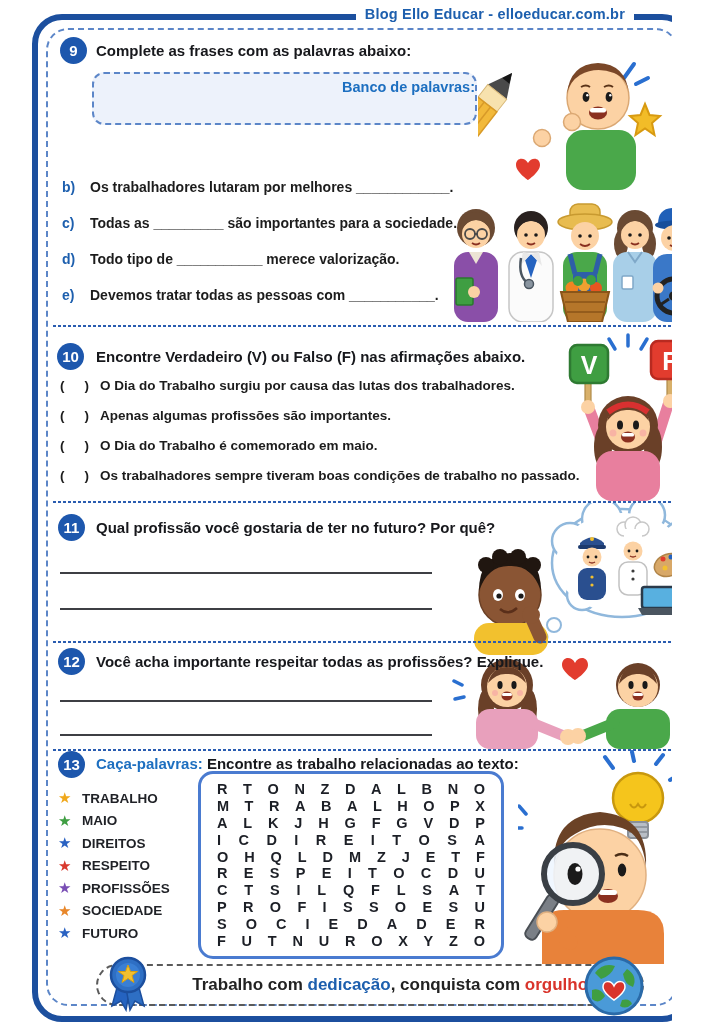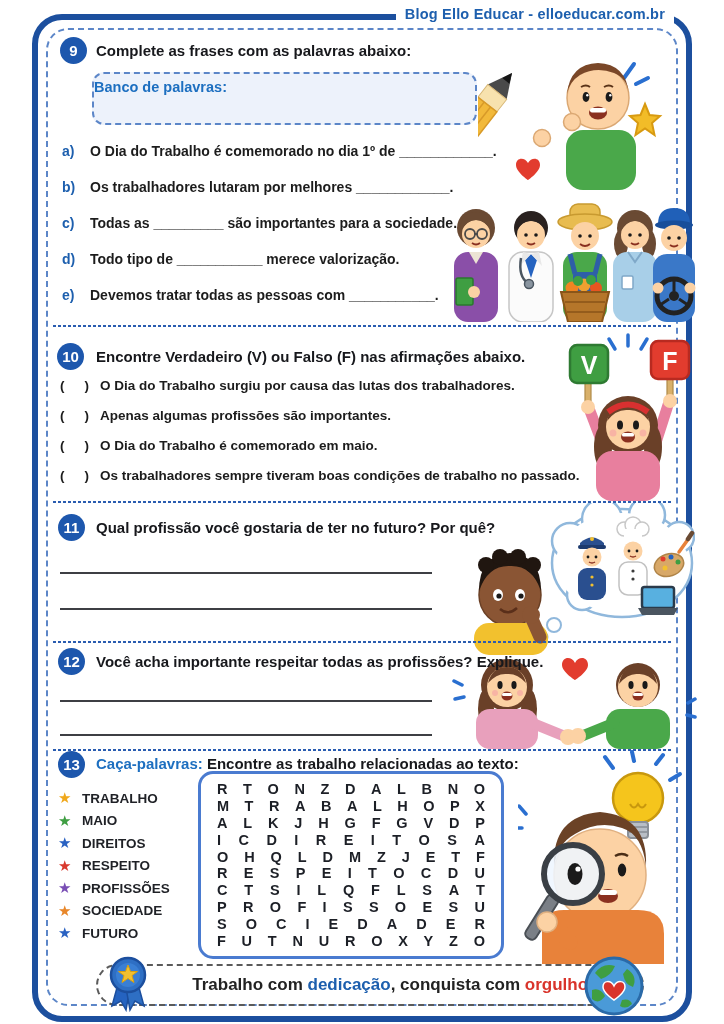--- a/index.html
+++ b/index.html
@@ -1,36 +1,36 @@
 <!DOCTYPE html>
 <html><head>
 <meta charset="utf-8">
 <style>
   html,body{margin:0;padding:0;background:#ffffff;}
   .page{position:relative;width:672px;height:1024px;background:#fff;overflow:hidden;
-        font-family:"Liberation Sans","DejaVu Sans",sans-serif;color:#1c1c1c;padding-left:40px;}
+        font-family:"Liberation Sans","DejaVu Sans",sans-serif;color:#1c1c1c;}
   .outer-border{position:absolute;left:32px;top:14px;width:660px;height:1008px;
         border:6px solid #1c4f9e;border-radius:30px;box-sizing:border-box;}
   .inner-border{position:absolute;left:46px;top:28px;width:632px;height:978px;
         border:2px dashed #5c86c8;border-radius:22px;box-sizing:border-box;}
   .blog-label{position:absolute;top:4px;right:38px;background:#fff;color:#1d5fae;
         font-weight:bold;font-size:14.5px;padding:2px 9px;z-index:6;letter-spacing:.2px;}
   .badge{position:absolute;width:27px;height:27px;border-radius:50%;background:#1d57ad;
         color:#fff;font-weight:bold;text-align:center;line-height:27px;font-size:15px;z-index:3;}
   .q-title{position:absolute;font-size:15px;font-weight:600;color:#17181c;z-index:3;}
   .sep{position:absolute;left:52px;width:620px;height:4px;z-index:2;
         background-image:radial-gradient(circle,#2a5cb0 1.3px,rgba(0,0,0,0) 1.5px);
         background-size:5px 4px;background-repeat:repeat-x;}
   .q9-item{position:absolute;left:62px;font-size:14px;font-weight:600;z-index:3;white-space:nowrap;}
   .q9-item .lbl{color:#1d5fae;font-weight:bold;display:inline-block;width:28px;}
   .q10-row{position:absolute;left:60px;font-size:13.5px;font-weight:600;z-index:3;white-space:nowrap;}
   .q10-row .par{font-weight:bold;margin-right:10px;letter-spacing:1px;}
   .answer-line{position:absolute;left:60px;width:372px;border-top:2px solid #3d3f44;z-index:3;}
   .wordbank{position:absolute;left:92px;top:72px;width:385px;height:53px;background:#edf2fb;
-        border:2px dashed #5c86c8;border-radius:12px;box-sizing:border-box;text-align:left;z-index:3;}
+        border:2px dashed #5c86c8;border-radius:12px;box-sizing:border-box;text-align:right;z-index:3;}
   .wordbank .wb-title{color:#1d6fc0;font-weight:bold;font-size:14.5px;margin-top:5px;}
   .wordbank .wb-words{color:#23242a;font-weight:600;font-size:13.5px;margin-top:3px;}
   .q13-label{color:#1d6fc0;font-weight:bold;}
   .wordlist{position:absolute;left:58px;top:787px;z-index:3;}
   .word-item{display:flex;align-items:center;height:22.5px;font-size:13.5px;font-weight:bold;color:#1f2126;}
   .word-item .star{font-size:15px;width:24px;text-align:left;}
   .grid-box{position:absolute;left:198px;top:771px;width:306px;height:188px;border:3px solid #4a7bd0;
         border-radius:15px;box-sizing:border-box;padding:7px 16px;display:flex;flex-direction:column;
         justify-content:space-between;z-index:3;background:#fff;}
   .ws-row{display:flex;justify-content:space-between;font-weight:bold;font-size:14.5px;color:#1c1f26;}
@@ -48,21 +48,20 @@
   <div class="inner-border"></div>
   <div class="blog-label">Blog Ello Educar - elloeducar.com.br</div>
 
   <div class="badge" style="left:60px;top:37px;">9</div>
   <div class="q-title" style="left:96px;top:42px;">Complete as frases com as palavras abaixo:</div>
 
   <div class="wordbank">
     <div class="wb-title">Banco de palavras:</div>
   </div>
 
-  <div class="q9-item" style="top:143px;"><span class="lbl">a)</span><span>O Dia do Trabalho é comemorado no dia 1º de ____________.</span></div>
   <div class="q9-item" style="top:179px;"><span class="lbl">b)</span><span>Os trabalhadores lutaram por melhores ____________.</span></div>
   <div class="q9-item" style="top:215px;"><span class="lbl">c)</span><span>Todas as _________ são importantes para a sociedade.</span></div>
   <div class="q9-item" style="top:251px;"><span class="lbl">d)</span><span>Todo tipo de ___________ merece valorização.</span></div>
   <div class="q9-item" style="top:287px;"><span class="lbl">e)</span><span>Devemos tratar todas as pessoas com ___________.</span></div>
 
   <svg class="art" style="left:478px;top:42px;" width="205" height="148" viewBox="0 0 205 148">
     <g stroke="#2a6fd0" stroke-width="4" stroke-linecap="round">
       <line x1="146" y1="36" x2="156" y2="22"></line>
         <line x1="158" y1="42" x2="170" y2="36"></line>
     </g>

